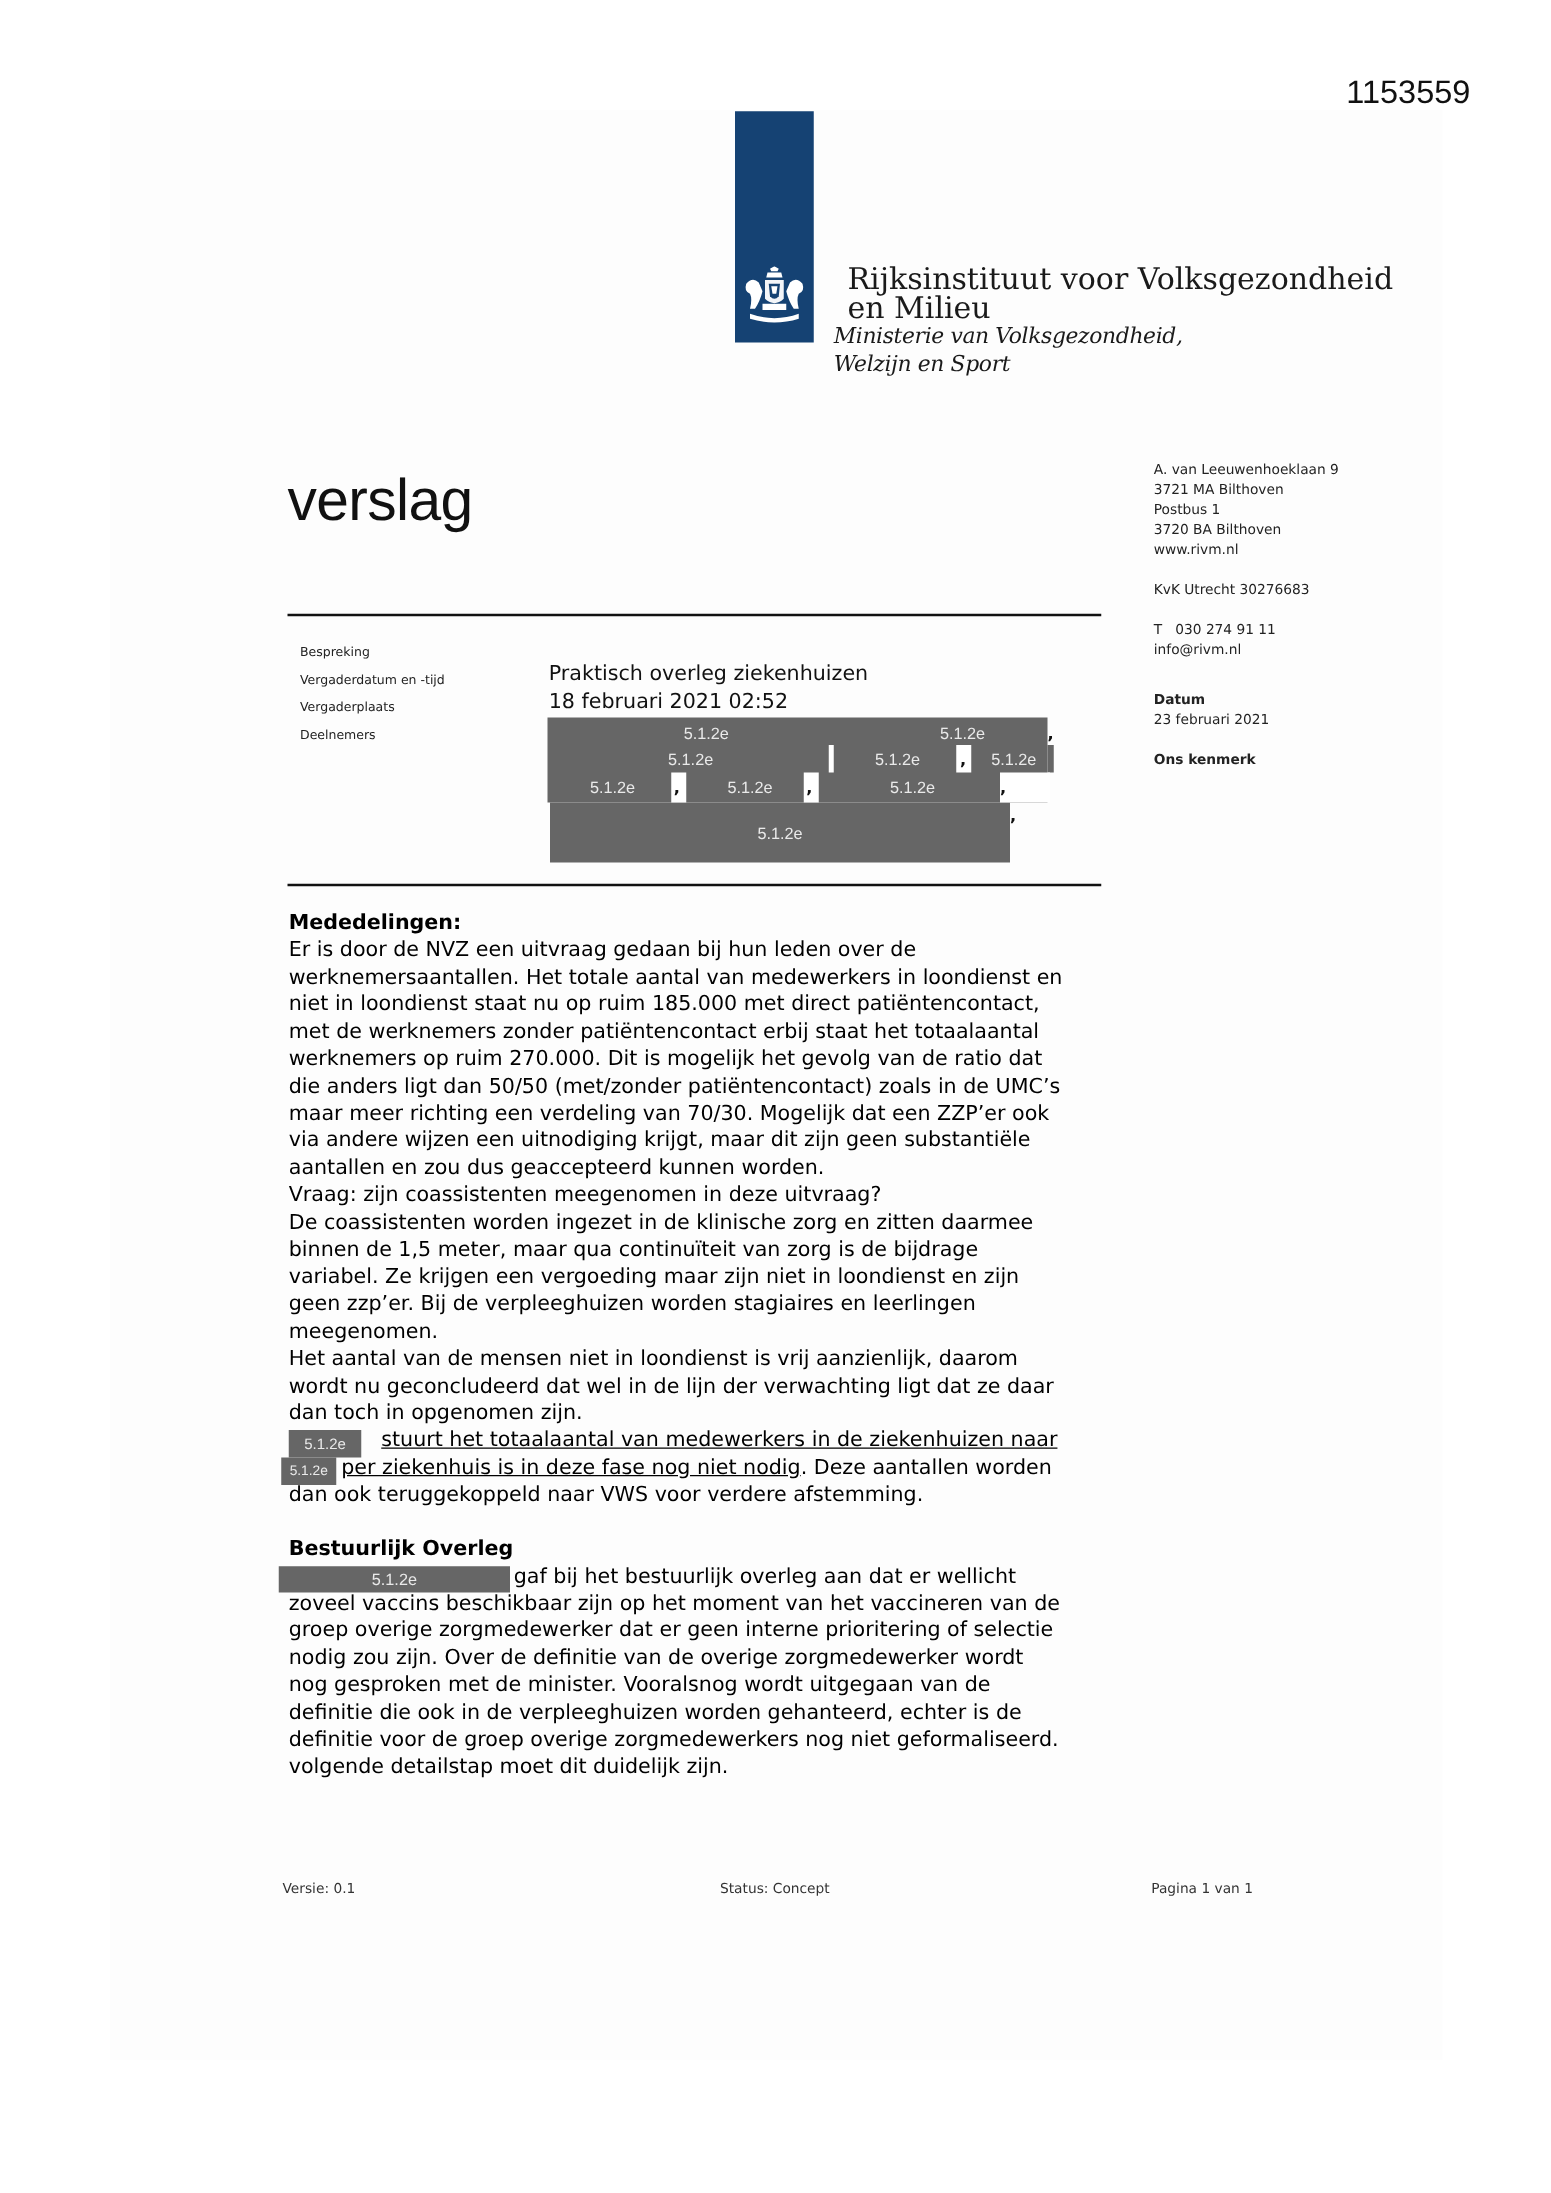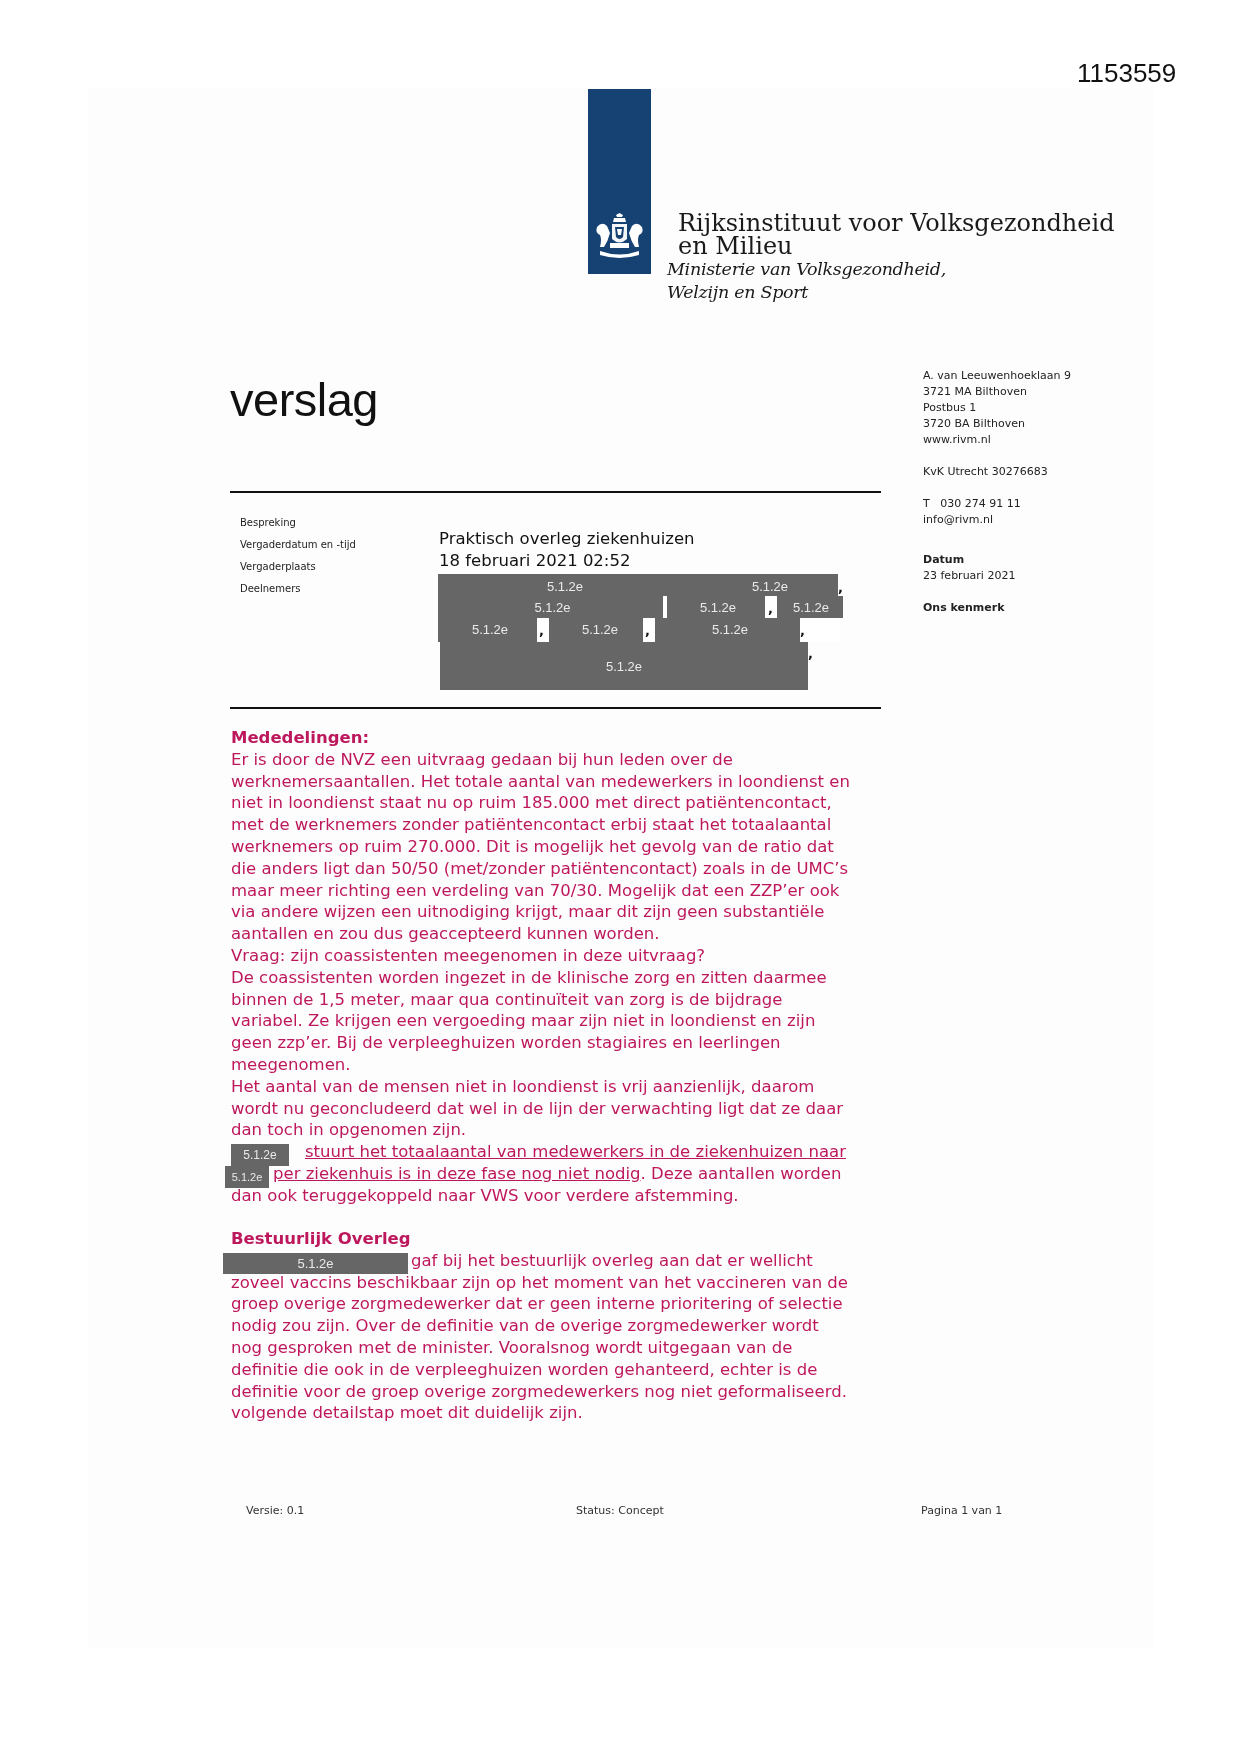--- a/index.html
+++ b/index.html
@@ -26,21 +26,21 @@
   .rule { position: absolute; left: 230px; width: 651px; height: 2px; background: #111; }
 
   .meta-labels { position: absolute; left: 240px; top: 512px; font-size: 10px; line-height: 22px; color: #222; }
   .meta-values { position: absolute; left: 439px; top: 512px; font-size: 16.5px; line-height: 22px; color: #111; margin-top: 16px; }
 
   .redact { position: absolute; background: #666666; color: #eaeaea; font-family: "Liberation Sans", sans-serif; font-size: 13px; display: flex; align-items: center; justify-content: center; }
   .redact-text { pointer-events: none; }
   .white-gap { position: absolute; background: #ffffff; }
   .comma { position: absolute; font-size: 13px; color: #111; font-weight: bold; }
 
-  .body-text { position: absolute; left: 231px; font-size: 16.5px; line-height: 21.8px; color: #be185d; width: 680px; }
+  .body-text { position: absolute; left: 231px; font-size: 16.5px; line-height: 21.8px; color: #000000; width: 680px; }
   .heading { font-weight: bold; }
   .underline { text-decoration: underline; }
   .line { white-space: nowrap; }
 
   .footer { position: absolute; top: 1504px; font-size: 11px; color: #333; }
 </style>
 </head>
 <body>
 
 <div class="page-frame"></div>
@@ -192,15 +192,15 @@
   <div class="line">nodig zou zijn. Over de definitie van de overige zorgmedewerker wordt</div>
   <div class="line">nog gesproken met de minister. Vooralsnog wordt uitgegaan van de</div>
   <div class="line">definitie die ook in de verpleeghuizen worden gehanteerd, echter is de</div>
   <div class="line">definitie voor de groep overige zorgmedewerkers nog niet geformaliseerd.</div>
   <div class="line">volgende detailstap moet dit duidelijk zijn.</div>
 </div>
 <div class="redact" style="left:223px;top:1253px;width:185px;height:21px;">
     <span class="redact-text">5.1.2e</span>
   </div>
 
-<div class="footer" style="left:246px;">Versie: 0.1</div>
+<div class="footer" style="left:226px;">Versie: 0.1</div>
 <div class="footer" style="left:576px;">Status: Concept</div>
 <div class="footer" style="left:921px;">Pagina 1 van 1</div>
 
 </body></html>

